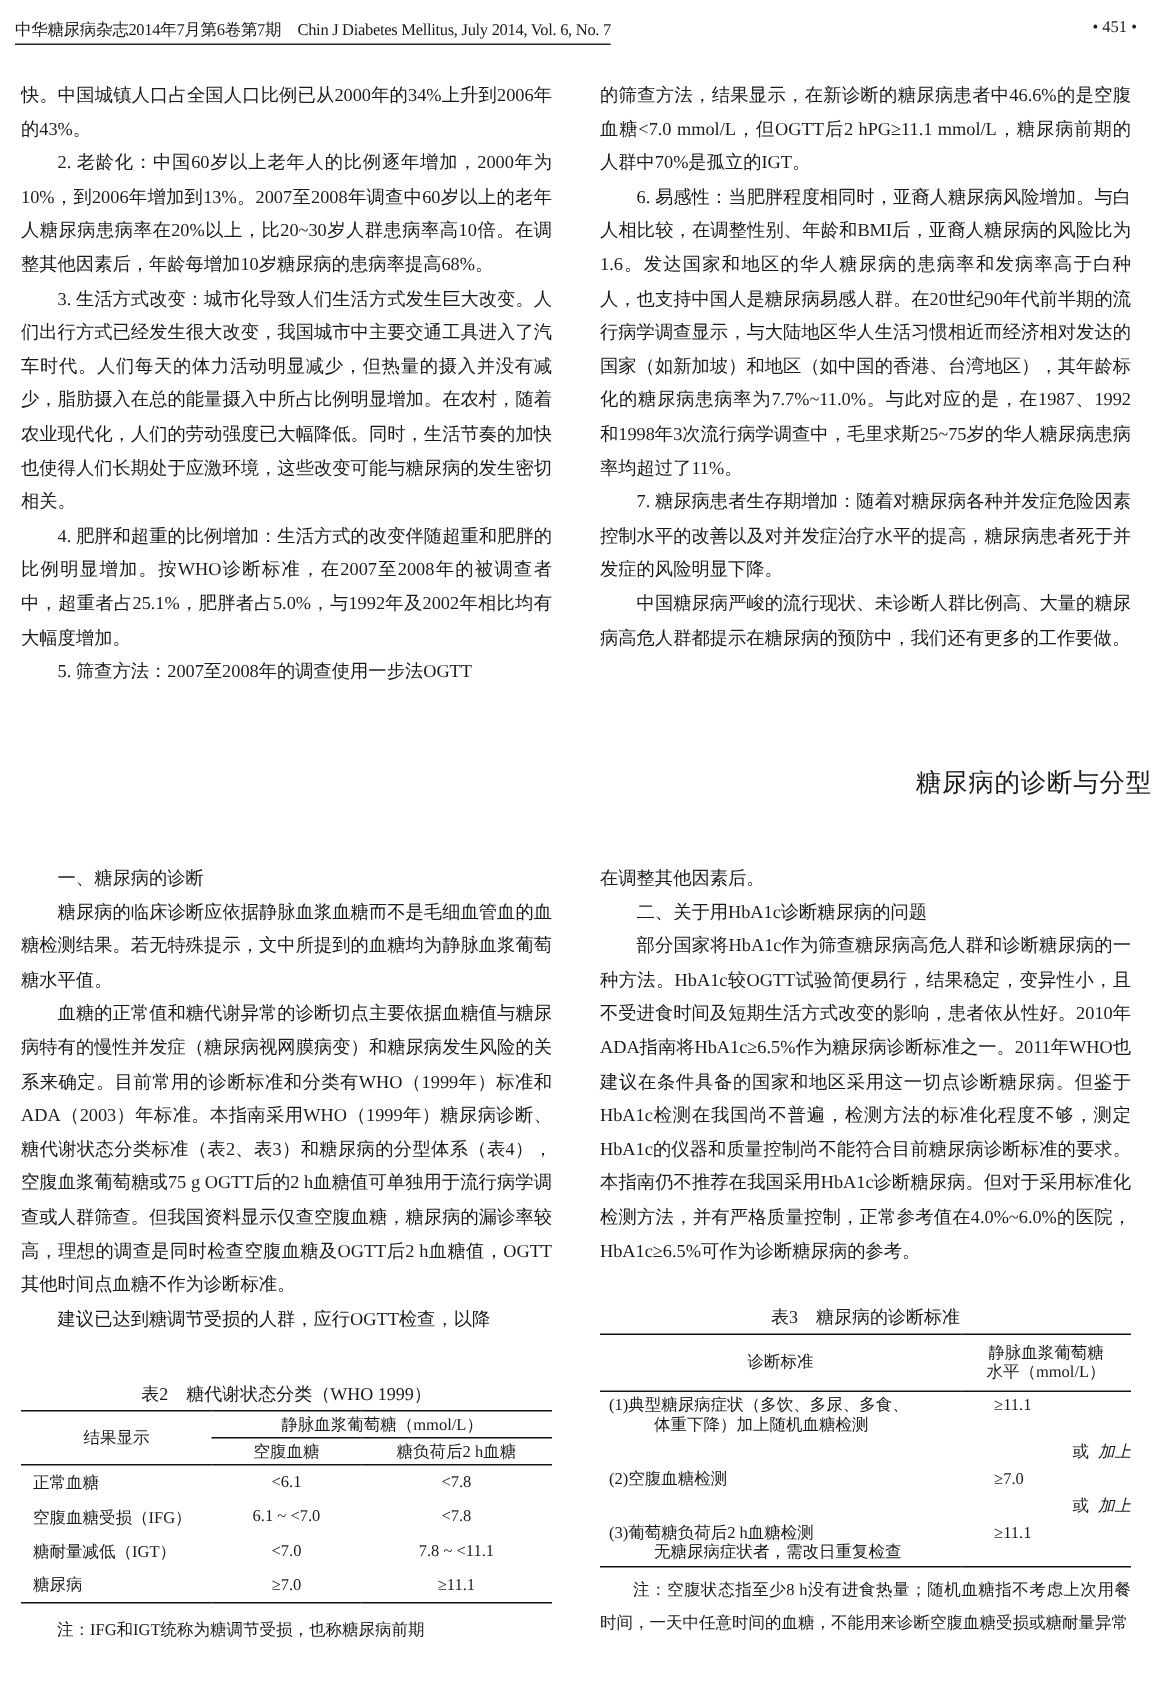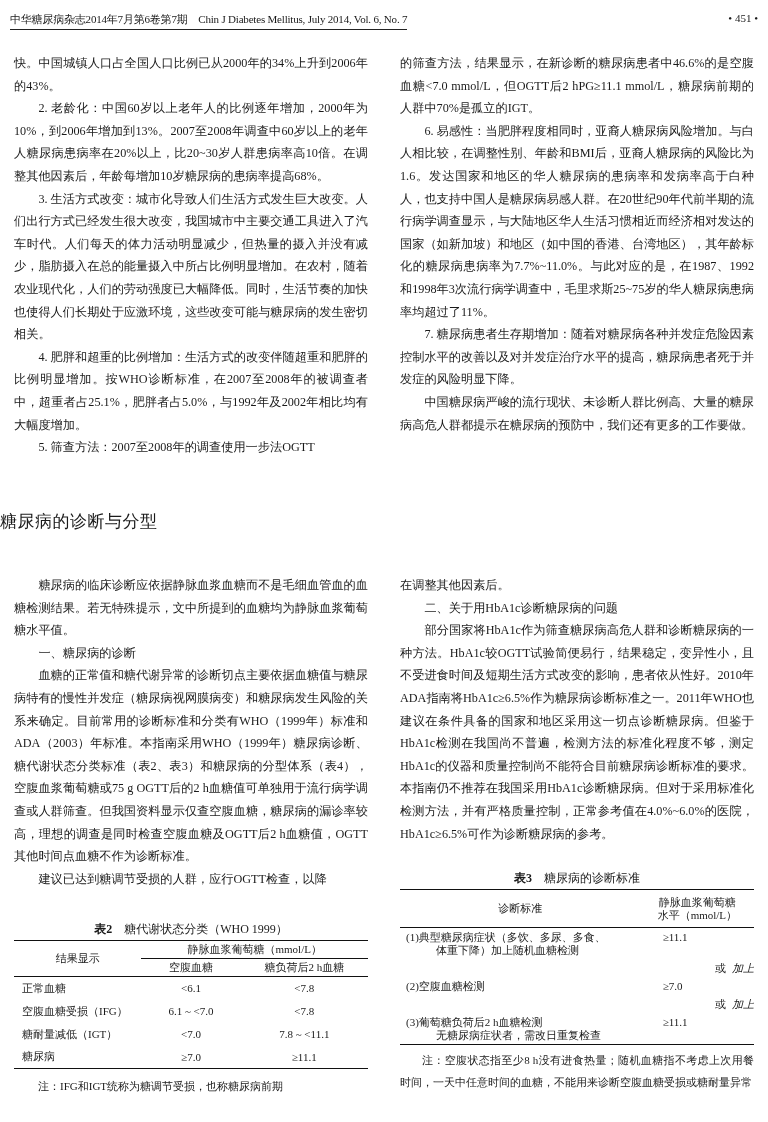--- a/index.html
+++ b/index.html
@@ -10,29 +10,29 @@
   .header-left { position: absolute; left: 0; top: 2px; font-size: 11px; letter-spacing: -0.2px; white-space: nowrap; padding-bottom: 2px; border-bottom: 1px solid #222; font-family: "Liberation Serif", serif; }
   .header-right { position: absolute; right: 0; top: 2px; font-size: 11px; font-family: "Liberation Serif", serif; }
 
   .col { position: absolute; width: 354px; font-size: 12.2px; line-height: 22.6px; text-align: justify; font-family: "Liberation Serif", "DejaVu Serif", serif; }
   .col p { text-indent: 2em; }
   .col p.noindent { text-indent: 0; }
 
   .top-left { left: 14px; top: 52px; }
   .top-right { left: 400px; top: 52px; }
 
-  .section-title { position: absolute; left: 0; width: 768px; top: 510px; text-align: left; font-size: 17px; font-family: "DejaVu Sans", "Liberation Sans", sans-serif; letter-spacing: 0.5px; }
+  .section-title { position: absolute; left: 0; width: 768px; top: 510px; text-align: right; font-size: 17px; font-family: "DejaVu Sans", "Liberation Sans", sans-serif; letter-spacing: 0.5px; }
 
   .bot-left { left: 14px; top: 574px; }
   .bot-right { left: 400px; top: 574px; }
 
   
   .t2 { position: absolute; left: 14px; top: 918px; width: 354px; font-family: "Liberation Serif", serif; }
   .t-caption { text-align: center; font-size: 12px; height: 22px; line-height: 22px; }
-  .t-caption b { font-weight: bold; margin-right: 12px; }
+  .t-caption b { font-weight: normal; margin-right: 12px; }
   table { width: 100%; border-collapse: collapse; font-size: 11px; }
   .t2 table { border-top: 1.5px solid #111; border-bottom: 1.5px solid #111; }
   .t2 th { font-weight: normal; height: 18px; }
   .t2 td { height: 23px; }
   .t2 .hdr-bottom th { border-bottom: 1px solid #111; }
   .t2 .sub-top { border-bottom: 1px solid #111; }
   .t2 td.c { text-align: center; }
   .t2 td.l { padding-left: 8px; }
   .t-note { font-size: 11px; padding-left: 24px; margin-top: 10px; }
 
@@ -67,22 +67,22 @@
 <div class="col top-right">
   <p class="noindent">的筛查方法，结果显示，在新诊断的糖尿病患者中46.6%的是空腹血糖&lt;7.0 mmol/L，但OGTT后2 hPG≥11.1 mmol/L，糖尿病前期的人群中70%是孤立的IGT。</p>
   <p>6. 易感性：当肥胖程度相同时，亚裔人糖尿病风险增加。与白人相比较，在调整性别、年龄和BMI后，亚裔人糖尿病的风险比为1.6。发达国家和地区的华人糖尿病的患病率和发病率高于白种人，也支持中国人是糖尿病易感人群。在20世纪90年代前半期的流行病学调查显示，与大陆地区华人生活习惯相近而经济相对发达的国家（如新加坡）和地区（如中国的香港、台湾地区），其年龄标化的糖尿病患病率为7.7%~11.0%。与此对应的是，在1987、1992和1998年3次流行病学调查中，毛里求斯25~75岁的华人糖尿病患病率均超过了11%。</p>
   <p>7. 糖尿病患者生存期增加：随着对糖尿病各种并发症危险因素控制水平的改善以及对并发症治疗水平的提高，糖尿病患者死于并发症的风险明显下降。</p>
   <p>中国糖尿病严峻的流行现状、未诊断人群比例高、大量的糖尿病高危人群都提示在糖尿病的预防中，我们还有更多的工作要做。</p>
 </div>
 
 <div class="section-title">糖尿病的诊断与分型</div>
 
 <div class="col bot-left">
+  <p>一、糖尿病的诊断</p>
   <p>糖尿病的临床诊断应依据静脉血浆血糖而不是毛细血管血的血糖检测结果。若无特殊提示，文中所提到的血糖均为静脉血浆葡萄糖水平值。</p>
-  <p>一、糖尿病的诊断</p>
   <p>血糖的正常值和糖代谢异常的诊断切点主要依据血糖值与糖尿病特有的慢性并发症（糖尿病视网膜病变）和糖尿病发生风险的关系来确定。目前常用的诊断标准和分类有WHO（1999年）标准和ADA（2003）年标准。本指南采用WHO（1999年）糖尿病诊断、糖代谢状态分类标准（表2、表3）和糖尿病的分型体系（表4），空腹血浆葡萄糖或75 g OGTT后的2 h血糖值可单独用于流行病学调查或人群筛查。但我国资料显示仅查空腹血糖，糖尿病的漏诊率较高，理想的调查是同时检查空腹血糖及OGTT后2 h血糖值，OGTT其他时间点血糖不作为诊断标准。</p>
   <p>建议已达到糖调节受损的人群，应行OGTT检查，以降</p>
 </div>
 
 <div class="col bot-right">
   <p class="noindent">在调整其他因素后。</p>
   <p>二、关于用HbA1c诊断糖尿病的问题</p>
   <p>部分国家将HbA1c作为筛查糖尿病高危人群和诊断糖尿病的一种方法。HbA1c较OGTT试验简便易行，结果稳定，变异性小，且不受进食时间及短期生活方式改变的影响，患者依从性好。2010年ADA指南将HbA1c≥6.5%作为糖尿病诊断标准之一。2011年WHO也建议在条件具备的国家和地区采用这一切点诊断糖尿病。但鉴于HbA1c检测在我国尚不普遍，检测方法的标准化程度不够，测定HbA1c的仪器和质量控制尚不能符合目前糖尿病诊断标准的要求。本指南仍不推荐在我国采用HbA1c诊断糖尿病。但对于采用标准化检测方法，并有严格质量控制，正常参考值在4.0%~6.0%的医院，HbA1c≥6.5%可作为诊断糖尿病的参考。</p>
 </div>
 

